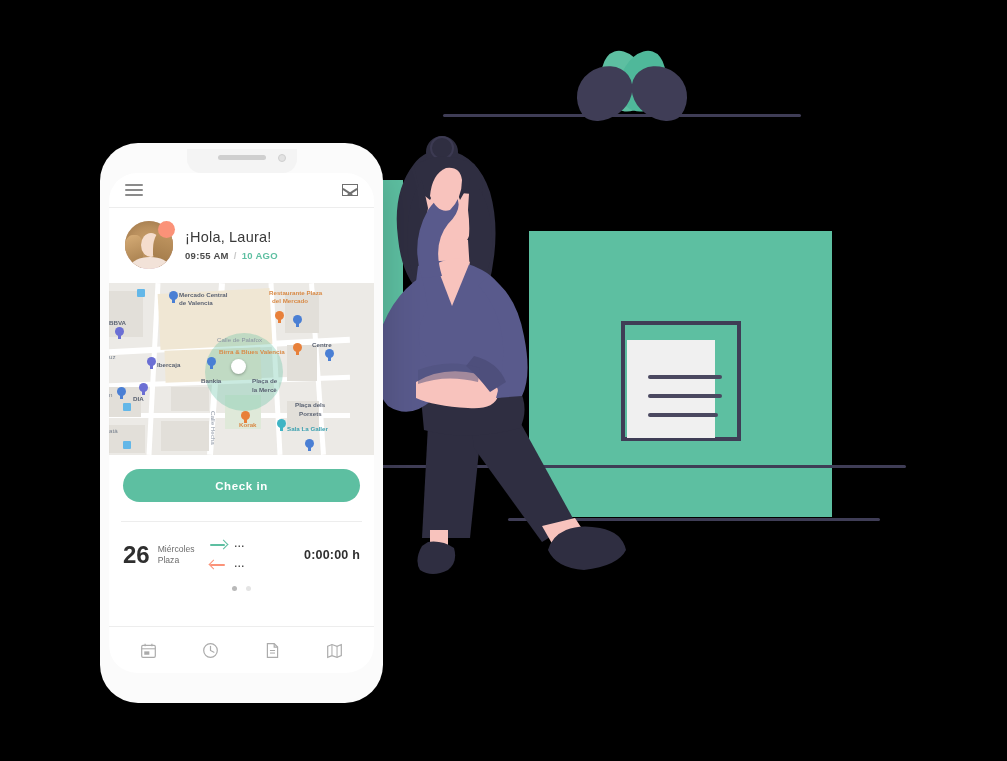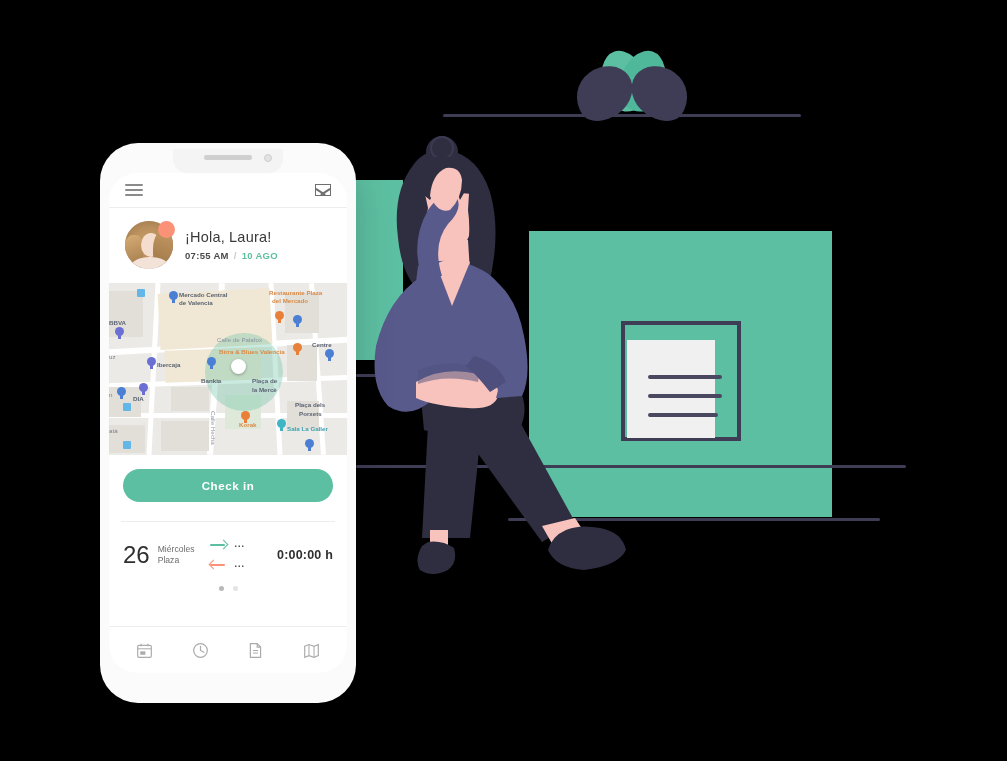--- a/index.html
+++ b/index.html
@@ -14,21 +14,21 @@
   
   .lotus{position:absolute;width:120px;height:70px;}
   .petal{position:absolute;width:46px;height:62px;border-radius:50% 50% 50% 50%/60% 60% 40% 40%;}
 
   
   .doc-frame{position:absolute;border:4px solid #3f3d56;box-sizing:border-box;}
   .doc-paper{position:absolute;background:#f0f0f0;}
   .doc-line{position:absolute;height:4px;background:#4a4860;border-radius:2px;}
 
   
-  .phone{position:absolute;left:100px;top:143px;width:256px;height:560px;}
+  .phone{position:absolute;left:100px;top:143px;width:283px;height:560px;}
   .phone-body{position:absolute;inset:0;background:#fbfbfb;border-radius:38px;
               box-shadow:0 18px 38px rgba(0,0,0,.18);}
   .phone-chin{position:absolute;left:16px;right:16px;bottom:-16px;height:36px;
               background:linear-gradient(#d8d8d8,#f2f2f2);border-radius:0 0 26px 26px;z-index:-1;}
   .phone-chin2{position:absolute;left:34px;right:34px;bottom:-26px;height:26px;
                background:#fbfbfb;border-radius:0 0 20px 20px;z-index:-2;}
   .notch{position:absolute;left:50%;transform:translateX(-50%);top:6px;
          width:110px;height:24px;background:#f4f4f4;border-radius:0 0 14px 14px;}
   .speaker{position:absolute;left:50%;transform:translateX(-50%);top:12px;
            width:48px;height:5px;background:#cfcfcf;border-radius:3px;}
@@ -88,21 +88,21 @@
   .mlbl{position:absolute;font-size:6.2px;line-height:7.6px;white-space:nowrap;font-weight:bold;}
 
   
   .checkin-area{padding:14px 14px 0 14px;text-decoration:underline;}
   .btn-checkin{width:100%;height:33px;border:none;border-radius:17px;background:#5dbfa1;
      color:#fff;font-size:11.5px;font-weight:bold;letter-spacing:.6px;cursor:pointer;
      font-family:"Liberation Sans", sans-serif;}
   .sep{height:1px;background:#ededed;margin:19px 12px 0 12px;}
 
   .dayrow{display:flex;align-items:center;padding:16px 14px 0 14px;}
-  .day-num{font-size:24px;color:#2f2f2f;line-height:1;font-weight:normal;}
+  .day-num{font-size:24px;color:#2f2f2f;line-height:1;font-weight:bold;}
   .day-txt{margin-left:8px;font-size:8.6px;line-height:11px;color:#6d6d6d;}
   .arrows{margin-left:16px;}
   .arow{display:flex;align-items:center;gap:7px;height:13px;}
   .arr{width:17px;height:9px;position:relative;}
   .arr .shaft{position:absolute;top:4px;left:0;width:15px;height:1.6px;border-radius:1px;}
   .arr .head{position:absolute;top:1.2px;width:6px;height:6px;border-style:solid;border-width:1.6px 1.6px 0 0;}
   .arr.right .head{right:0;transform:rotate(45deg);}
   .arr.left .head{left:0;transform:rotate(-135deg);}
   .dots3{font-size:9px;letter-spacing:1px;color:#3a3a3a;font-weight:bold;line-height:9px;}
   .hours{margin-left:auto;font-size:12.5px;font-weight:bold;color:#2f2f2f;letter-spacing:.2px;}
@@ -225,21 +225,21 @@
             <div class="hair3"></div>
             <div class="face"></div>
             <div class="hair2"></div>
             <div class="body"></div>
           </div>
           <div class="notif-dot"></div>
         </div>
         <div class="greet-text">
           <div class="hello">¡Hola, Laura!</div>
           <div class="meta">
-            <span>07:55 AM</span>
+            <span>09:55 AM</span>
             <span style="color:#c9c9c9;margin:0 2px;">/</span>
             <span class="ago">10 AGO</span>
           </div>
         </div>
       </div>
 
       <div class="map">
 
         <div class="mroad" style="left:0;top:60px;width:241px;height:6px;transform:rotate(-3deg);"></div>
         <div class="mroad" style="left:0;top:96px;width:241px;height:5px;transform:rotate(-2deg);"></div>

